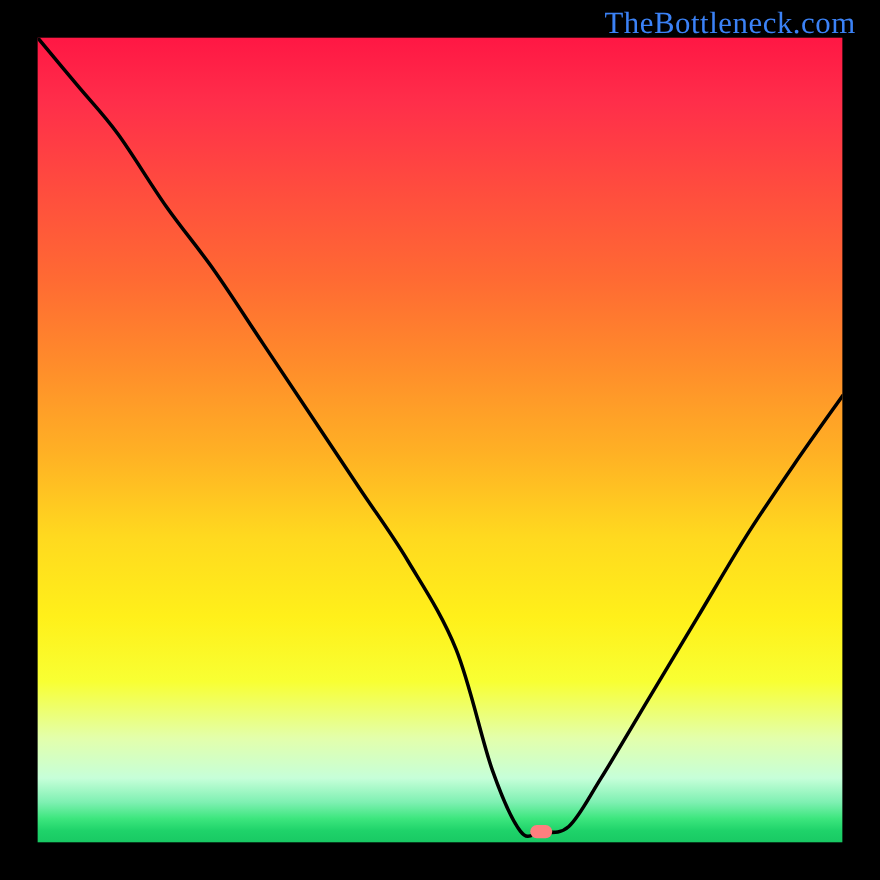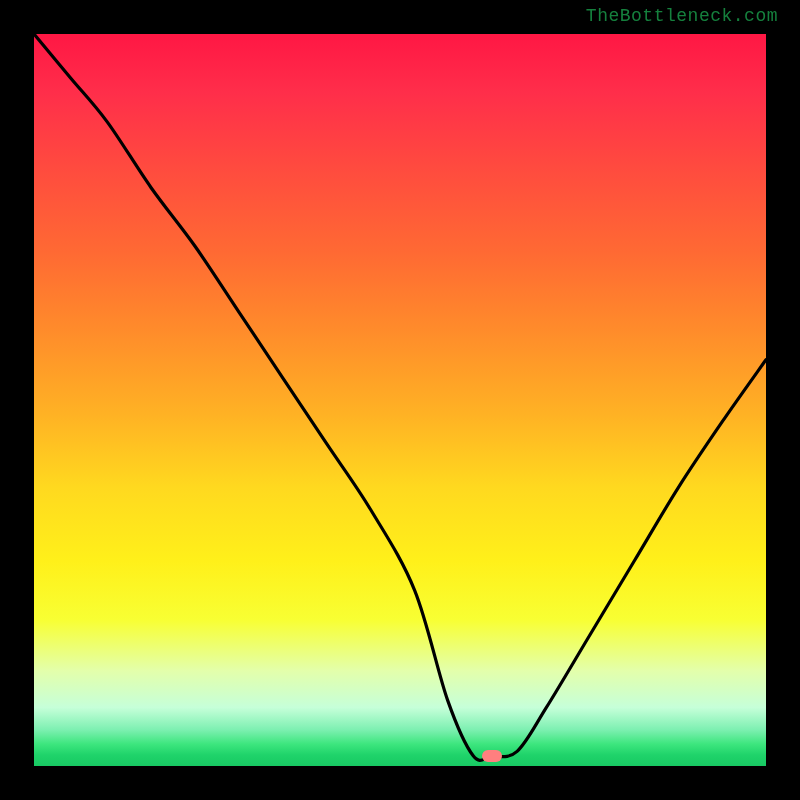--- a/index.html
+++ b/index.html
@@ -53,23 +53,23 @@
     width: 20px;
     height: 12px;
     border-radius: 6px;
     background: #ff7f7f;
     transform: translate(-50%, -50%);
   }
   .watermark {
     position: absolute;
     top: 6px;
     right: 22px;
-    color: #15803d;
-    font-family: Liberation Mono, monospace;
-    font-size: 18px;
+    color: #3b82f6;
+    font-family: Liberation Serif, serif;
+    font-size: 28px;
     letter-spacing: 0.5px;
   }
 </style>
 </head>
 <body>
 
 <div class="frame">
   <div class="plot-area">
     <div class="gradient"></div>
     <svg class="curve" viewBox="0 0 732 732" preserveAspectRatio="none">

